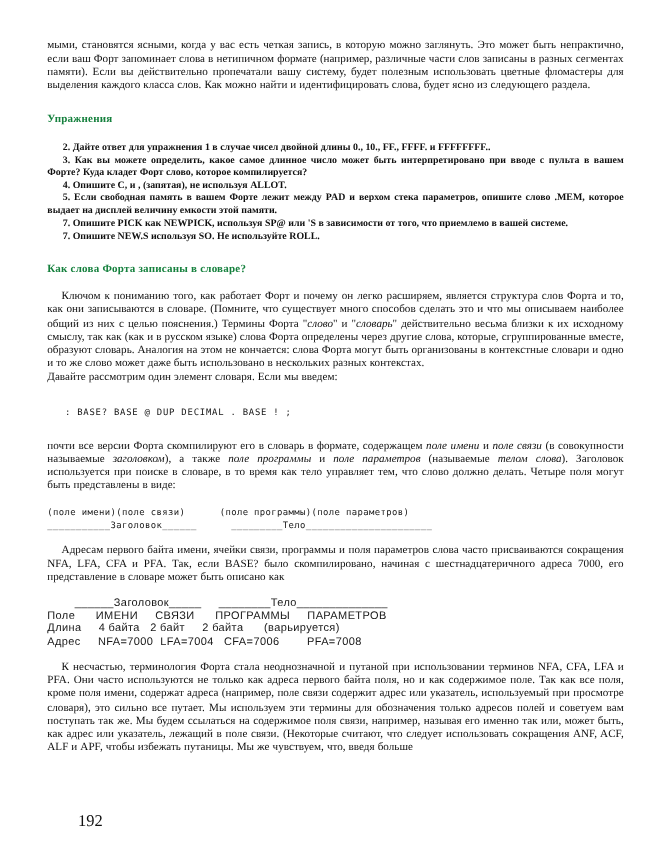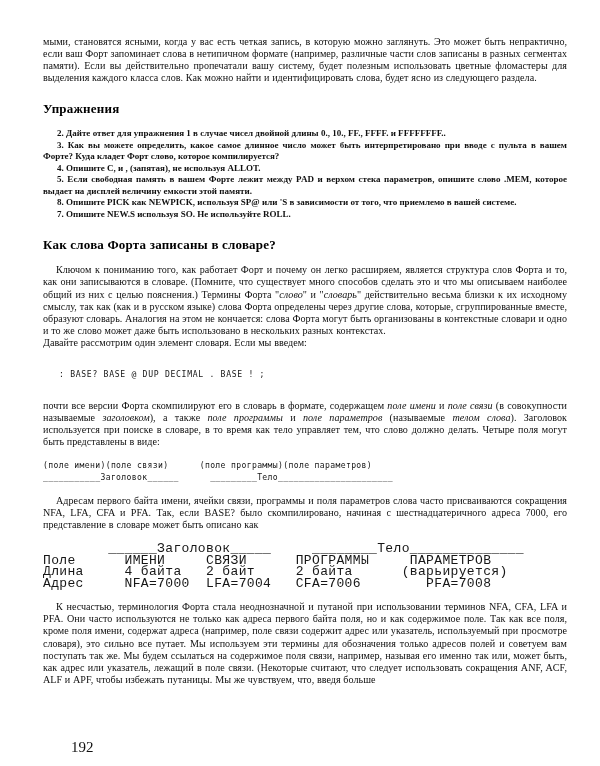--- a/index.html
+++ b/index.html
@@ -32,25 +32,25 @@
     text-justify: inter-word;
     word-spacing: 0.2px;
     letter-spacing: 0.02px;
     color: #0f0f0f;
   }
 
   p.indent { text-indent: 13px; }
 
   .section-head {
     margin: 0;
-    font-size: 13px;
+    font-size: 10px;
     font-weight: bold;
     line-height: 15px;
     letter-spacing: 0.2px;
-    color: #000000;
+    color: #15803d;
   }
 
   .gap-lg { height: 17px; }
   .gap-md { height: 12px; }
   .gap-xs { height: 4px; }
 
   .ex-list { margin: 0; padding: 0; }
 
   p.exercise {
     margin: 0;
@@ -77,22 +77,22 @@
     font-family: "DejaVu Sans Mono", "Liberation Mono", monospace;
     font-size: 8.1px;
     line-height: 11.3px;
     letter-spacing: 0.35px;
     white-space: pre;
     color: #161616;
     margin: 0;
   }
 
   .table-block {
-    font-family: Liberation Mono, monospace;
-    font-size: 13px;
+    font-family: Liberation Sans, sans-serif;
+    font-size: 10px;
     line-height: 11.5px;
     letter-spacing: 0.35px;
     white-space: pre;
     color: #161616;
     margin: 0;
   }
 
   em, .ital {
     font-style: italic;
   }
@@ -119,21 +119,21 @@
 
   <h2 class="section-head">Упражнения</h2>
 
   <div class="gap-md"></div>
 
   <div class="ex-list">
     <p class="exercise">2. Дайте ответ для упражнения 1 в случае чисел двойной длины 0., 10., FF., FFFF. и FFFFFFFF..</p>
     <p class="exercise">3. Как вы можете определить, какое самое длинное число может быть интерпретировано при вводе с пульта в вашем Форте? Куда кладет Форт слово, которое компилируется?</p>
     <p class="exercise">4. Опишите С, и , (запятая), не используя ALLOT.</p>
     <p class="exercise">5. Если свободная память в вашем Форте лежит между PAD и верхом стека параметров, опишите слово .MEM, которое выдает на дисплей величину емкости этой памяти.</p>
-    <p class="exercise">8. Опишите PICK как NEWPICK, используя SP@ или 'S в зависимости от того, что приемлемо в вашей системе.</p>
+    <p class="exercise">7. Опишите PICK как NEWPICK, используя SP@ или 'S в зависимости от того, что приемлемо в вашей системе.</p>
     <p class="exercise">7. Опишите NEW.S используя SO. Не используйте ROLL.</p>
   </div>
 
   <div class="gap-lg"></div>
 
   <h2 class="section-head">Как слова Форта записаны в словаре?</h2>
 
   <div class="gap-md"></div>
 
   <p class="body-par indent"><span>Ключом к пониманию того, как работает Форт и почему он легко расширяем, является структура слов Форта и то, как они записываются в словаре. (Помните, что существует много способов сделать это и что мы описываем наиболее общий из них с целью пояснения.) Термины Форта "</span><em class="ital">слово</em><span>" и "</span><em class="ital">словарь</em><span>" действительно весьма близки к их исходному смыслу, так как (как и в русском языке) слова Форта определены через другие слова, которые, сгруппированные вместе, образуют словарь. Аналогия на этом не кончается: слова Форта могут быть организованы в контекстные словари и одно и то же слово может даже быть использовано в нескольких разных контекстах.</span></p>

